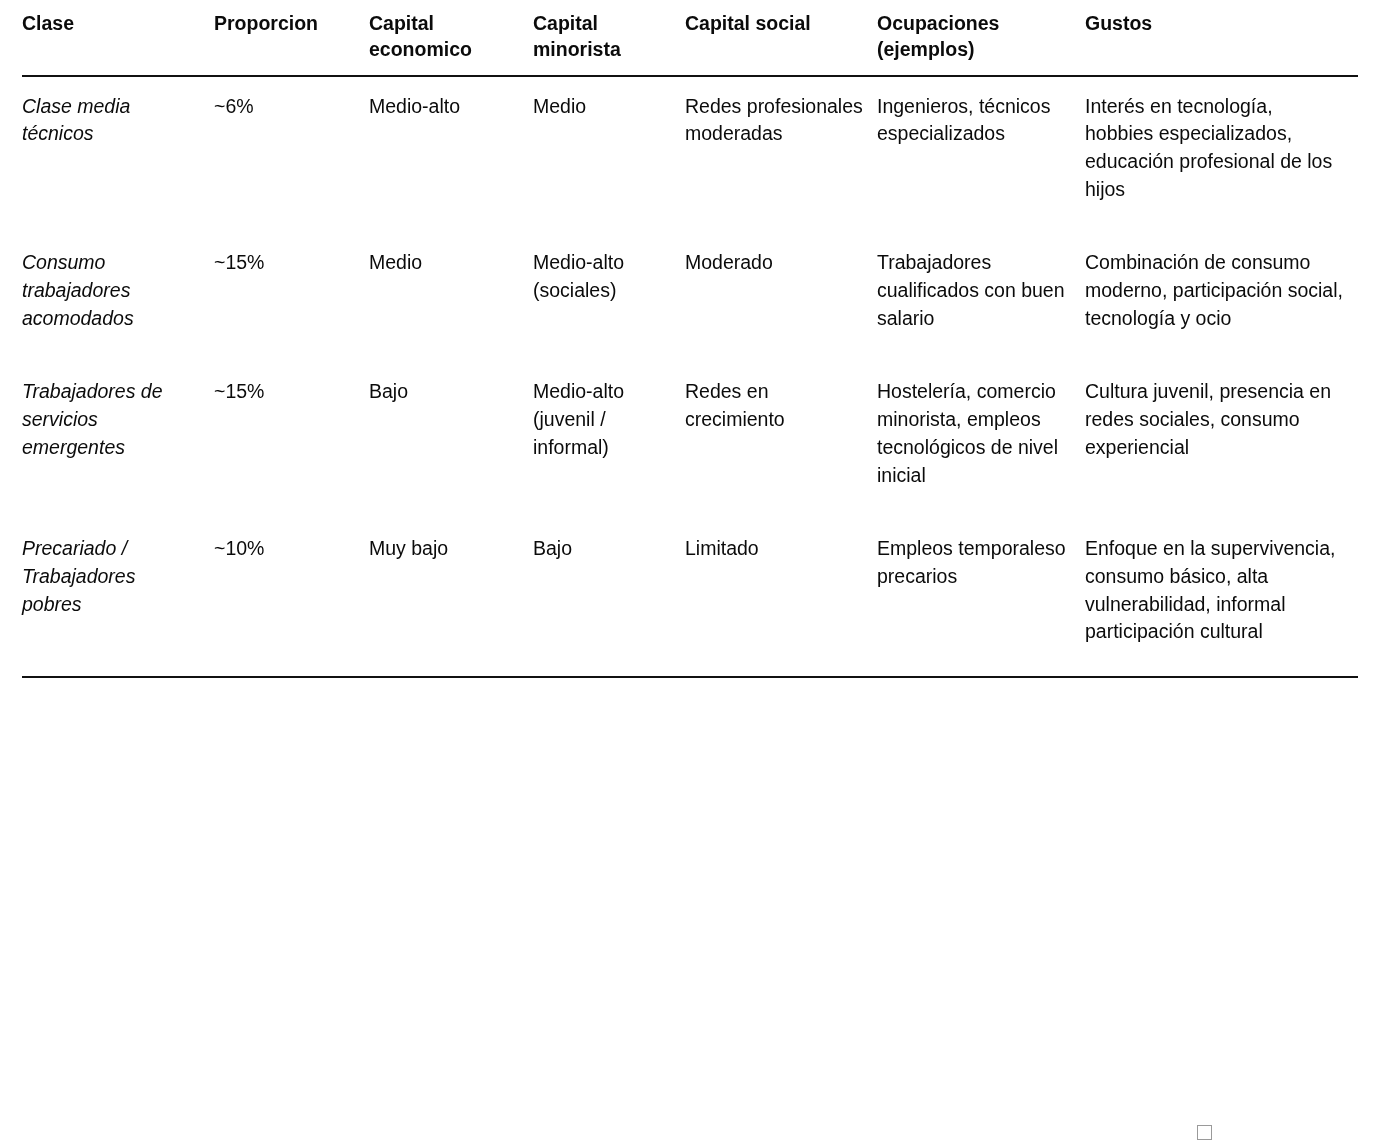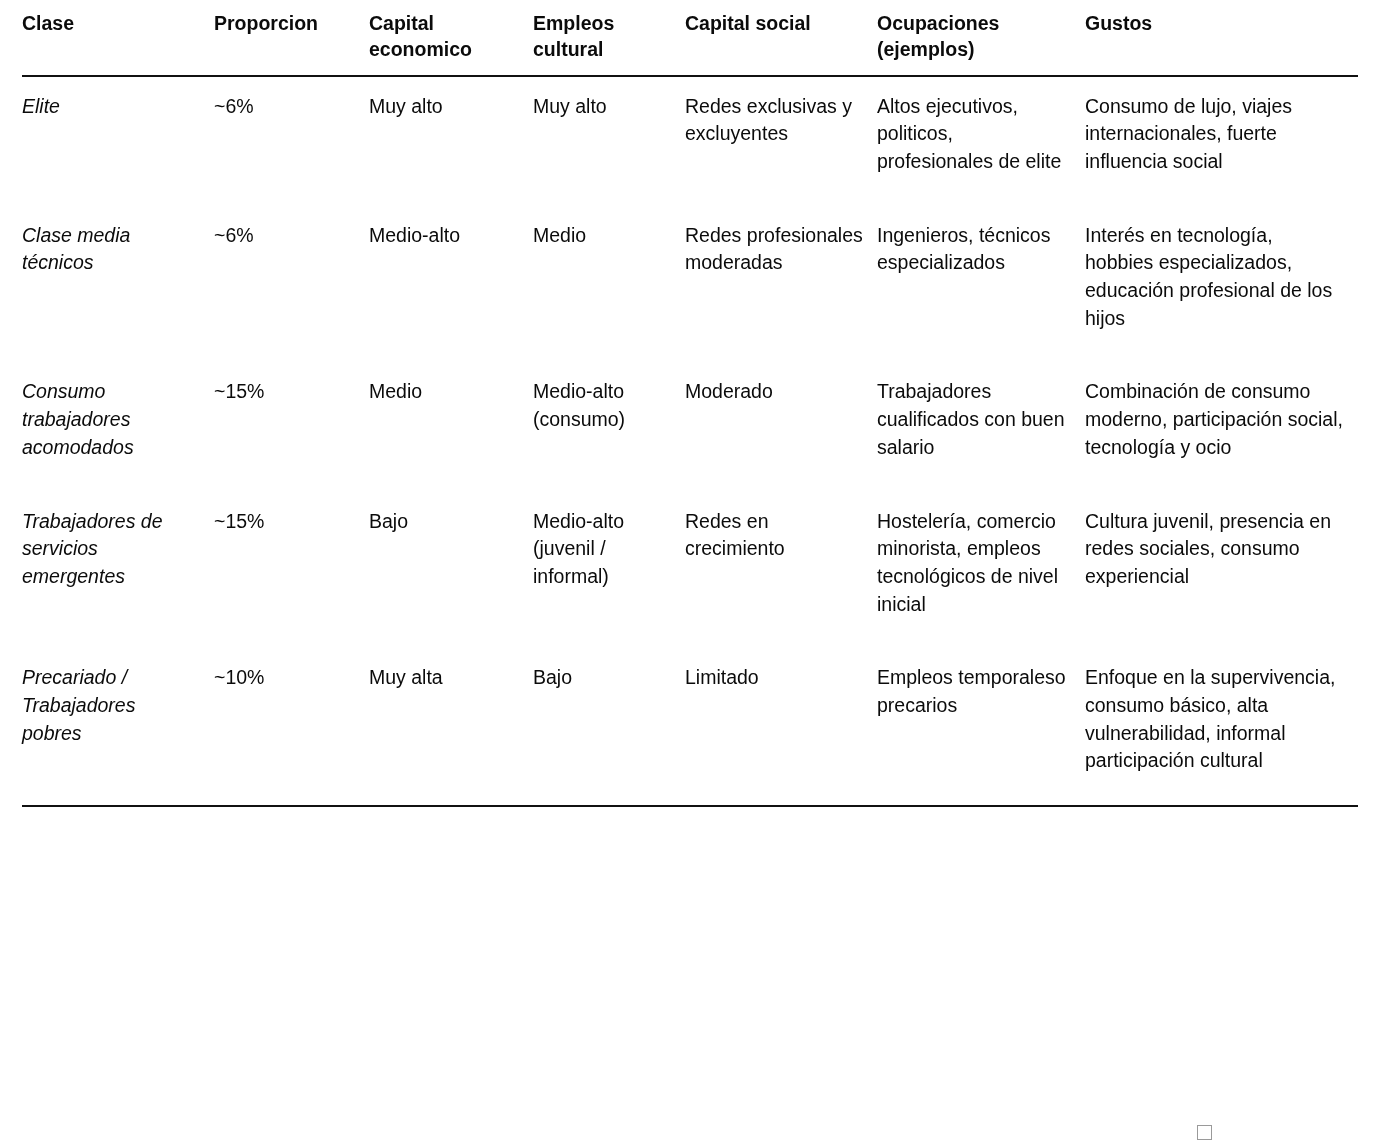--- a/index.html
+++ b/index.html
@@ -79,67 +79,58 @@
         <col class="c3">
         <col class="c4">
         <col class="c5">
         <col class="c6">
     </colgroup>
     <thead>
       <tr>
         <th>Clase</th>
         <th>Proporcion</th>
         <th>Capital economico</th>
-        <th>Empleos cultural</th>
+        <th>Capital minorista</th>
         <th>Capital social</th>
         <th>Ocupaciones (ejemplos)</th>
         <th>Gustos</th>
       </tr>
     </thead>
     <tbody>
-      <tr>
-        <td class="class-name">Elite</td>
-        <td>~6%</td>
-        <td>Muy alto</td>
-        <td>Muy alto</td>
-        <td>Redes exclusivas y excluyentes</td>
-        <td>Altos ejecutivos, politicos, profesionales de elite</td>
-        <td>Consumo de lujo, viajes internacionales, fuerte influencia social</td>
-      </tr>
       <tr>
         <td class="class-name">Clase media técnicos</td>
         <td>~6%</td>
         <td>Medio-alto</td>
         <td>Medio</td>
         <td>Redes profesionales moderadas</td>
         <td>Ingenieros, técnicos especializados</td>
         <td>Interés en tecnología, hobbies especializados, educación profesional de los hijos</td>
       </tr>
       <tr>
         <td class="class-name">Consumo trabajadores acomodados</td>
         <td>~15%</td>
         <td>Medio</td>
-        <td>Medio-alto (consumo)</td>
+        <td>Medio-alto (sociales)</td>
         <td>Moderado</td>
         <td>Trabajadores cualificados con buen salario</td>
         <td>Combinación de consumo moderno, participación social, tecnología y ocio</td>
       </tr>
       <tr>
         <td class="class-name">Trabajadores de servicios emergentes</td>
         <td>~15%</td>
         <td>Bajo</td>
         <td>Medio-alto (juvenil / informal)</td>
         <td>Redes en crecimiento</td>
         <td>Hostelería, comercio minorista, empleos tecnológicos de nivel inicial</td>
         <td>Cultura juvenil, presencia en redes sociales, consumo experiencial</td>
       </tr>
       <tr>
         <td class="class-name">Precariado / Trabajadores pobres</td>
         <td>~10%</td>
-        <td>Muy alta</td>
+        <td>Muy bajo</td>
         <td>Bajo</td>
         <td>Limitado</td>
         <td>Empleos temporaleso precarios</td>
         <td>Enfoque en la supervivencia, consumo básico, alta vulnerabilidad, informal participación cultural</td>
       </tr>
     </tbody>
   </table>
   <div class="corner-mark"></div>
 </div>
 

